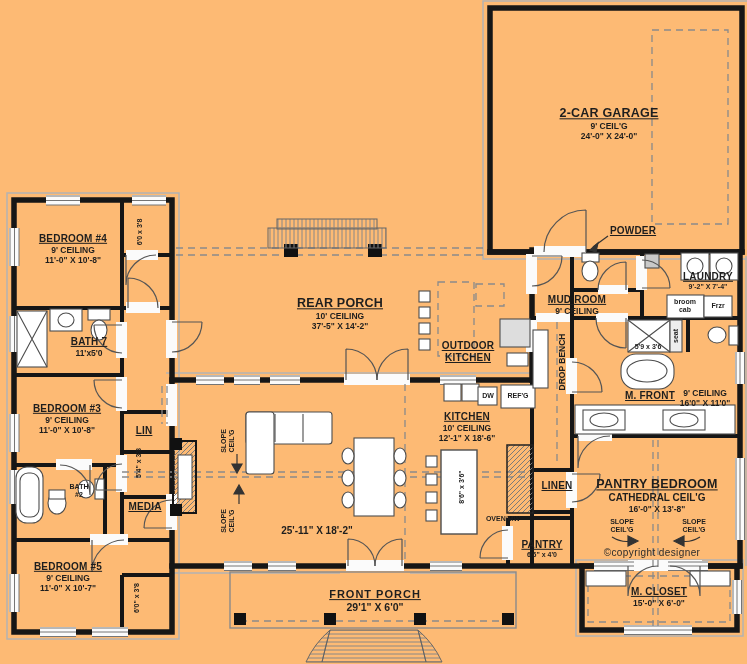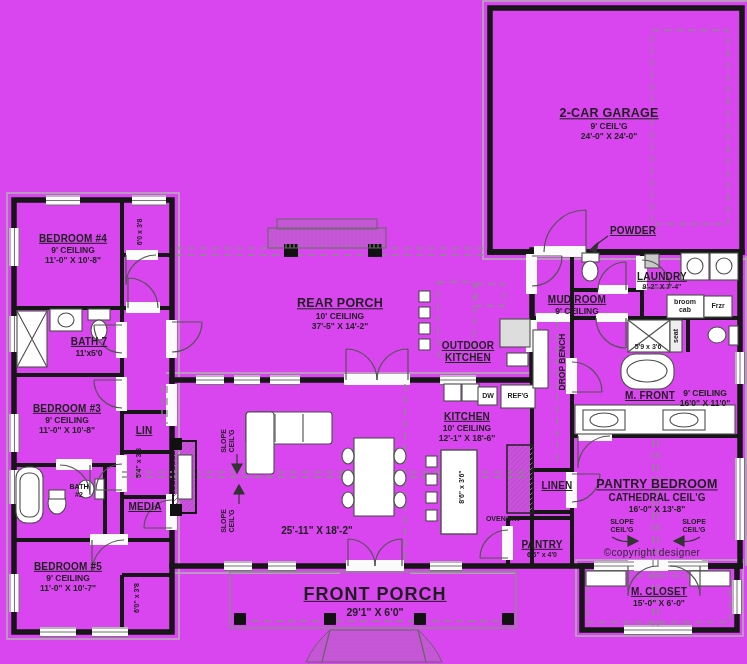--- a/index.html
+++ b/index.html
@@ -1,23 +1,23 @@
 <!DOCTYPE html>
 <html><head>
 <meta charset="utf-8">
 <style>
   html,body{margin:0;padding:0;background:#e9e9e9;}
-  .plan{position:relative;width:747px;height:664px;background:#d946ef;overflow:hidden;}
+  .plan{position:relative;width:747px;height:664px;background:#fdba74;overflow:hidden;}
   .plan svg{position:absolute;left:0;top:0;}
   .lbl{position:absolute;transform:translate(-50%,-50%);display:flex;flex-direction:column;align-items:center;
        font-family:"Liberation Sans",sans-serif;color:#1e1e1e;text-align:center;white-space:nowrap;line-height:1.2;}
   .vert{transform:translate(-50%,-50%) rotate(-90deg);}
   .name{font-size:10px;font-weight:700;text-decoration:underline;letter-spacing:.2px;}
   .lg{font-size:12.5px;}
-  .xl{font-size:18px;letter-spacing:1px;}
+  .xl{font-size:11px;letter-spacing:1px;}
   .sub{font-size:8.5px;font-weight:700;}
   .tiny{font-size:7px;font-weight:700;}
   .nou{text-decoration:none;}
   .copy{font-size:10px;font-weight:400;letter-spacing:.4px;color:#2b2b2b;padding-left:36px;}
 </style>
 </head>
 <body>
 
 <div class="plan">
 <svg width="747" height="664" viewBox="0 0 747 664">
@@ -334,21 +334,21 @@
     <span class="sub">37'-5" X 14'-2"</span>
   </div>
   <div class="lbl" style="left:468px;top:352px">
     <span class="name">OUTDOOR</span>
     <span class="name">KITCHEN</span>
   </div>
   <div class="lbl" style="left:577px;top:305px">
     <span class="name">MUD ROOM</span>
     <span class="sub">9' CEILING</span>
   </div>
-  <div class="lbl" style="left:662px;top:281px">
+  <div class="lbl" style="left:708px;top:281px">
     <span class="name">LAUNDRY</span>
     <span class="tiny">9'-2" X 7'-4"</span>
   </div>
   <div class="lbl" style="left:685px;top:306px">
     <span class="tiny nou">broom</span>
     <span class="tiny nou">cab</span>
   </div>
   <div class="lbl" style="left:718px;top:306px">
     <span class="tiny nou">Frzr</span>
   </div>

